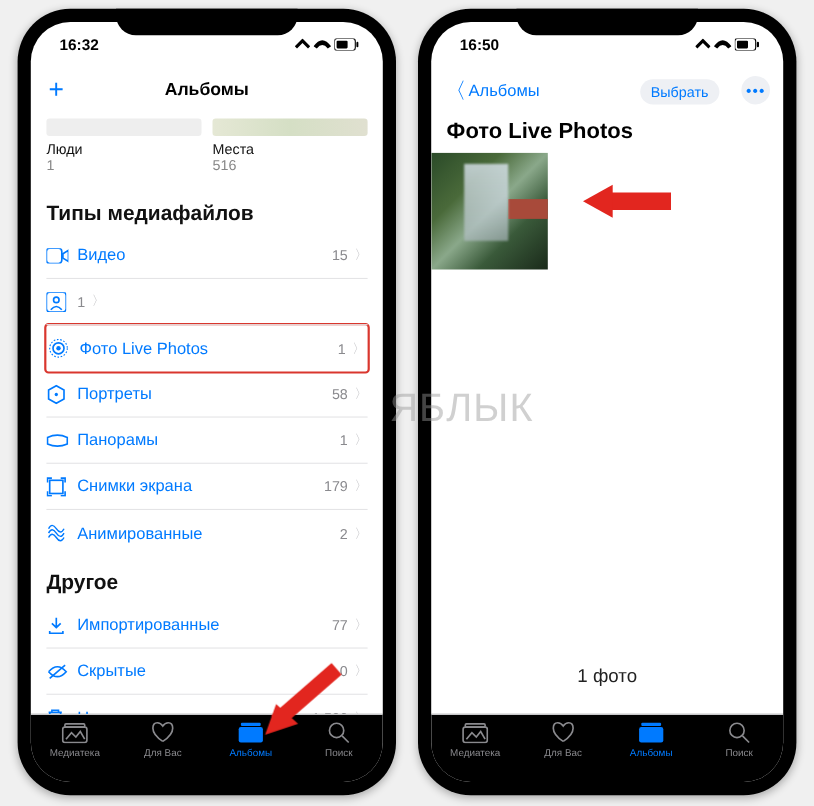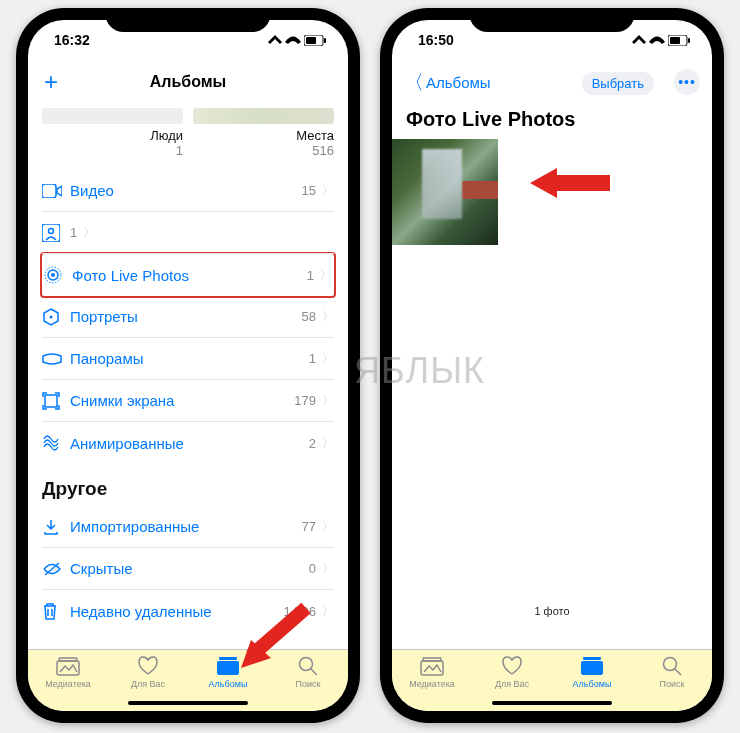--- a/index.html
+++ b/index.html
@@ -11,48 +11,48 @@
   .status-bar { height: 40px; display: flex; justify-content: space-between; align-items: center; padding: 0 22px 0 26px; font-size: 14px; font-weight: 600; }
   .status-icons { display: flex; gap: 3px; align-items: center; }
   .nav-bar { height: 44px; display: flex; align-items: center; justify-content: space-between; padding: 0 12px; }
   .nav-title { position: absolute; left: 50%; transform: translateX(-50%); font-size: 16px; font-weight: 600; }
   .nav-left { color: #007aff; display: flex; align-items: center; gap: 2px; }
   .nav-right { display: flex; gap: 20px; align-items: flex-end; }
   .plus-btn { color: #007aff; font-size: 24px; font-weight: 300; padding: 0 4px; }
   .select-btn { background: #eef0f4; color: #007aff; font-size: 13px; padding: 4px 10px; border-radius: 12px; }
   .more-btn { background: #eef0f4; color: #007aff; width: 26px; height: 26px; border-radius: 13px; display: flex; align-items: center; justify-content: center; font-size: 14px; letter-spacing: 1px; }
   .content { flex: 1; overflow-y: auto; }
-  .albums-row { display: flex; padding: 4px 14px 12px 14px; gap: 10px; text-align: right; }
+  .albums-row { display: flex; padding: 4px 14px 12px 14px; gap: 10px; }
   .album-tile { flex: 1; }
   .album-thumb { width: 100%; height: 16px; border-radius: 3px; margin-bottom: 4px; }
   .album-name { font-size: 13px; color: #111; }
   .album-count { font-size: 13px; color: #888; }
   .section { padding: 0 14px; }
   .section-header { font-size: 19px; font-weight: 700; padding: 14px 0 6px 0; color: #111; }
   .list-row { display: flex; align-items: center; height: 42px; border-bottom: 0.5px solid #e4e4e6; position: relative; }
   .list-row:last-child { border-bottom: none; }
   .row-icon { width: 28px; color: #007aff; display: flex; justify-content: flex-start; }
   .row-label { flex: 1; font-size: 15px; color: #007aff; }
   .row-count { font-size: 13px; color: #8a8a8e; margin-right: 6px; }
   .row-chevron { color: #c5c5c8; font-size: 12px; }
   .highlight-box { border: 2px solid #d9362e; border-radius: 4px; margin: -2px; padding: 0 2px; }
   .highlight-box .list-row { border-bottom: none; }
-  .tab-bar { height: 62px; border-top: 0.5px solid #c8c8ca; background: #fef9c3; display: flex; justify-content: flex-end; padding-top: 5px; }
+  .tab-bar { height: 62px; border-top: 0.5px solid #c8c8ca; background: #000000; display: flex; justify-content: flex-end; padding-top: 5px; }
   .tab { flex: 1; display: flex; flex-direction: column; align-items: center; gap: 2px; }
   .tab-icon { width: 26px; height: 22px; display: flex; align-items: center; justify-content: center; }
   .tab-label { font-size: 9px; color: #8a8a8e; }
   .tab.active .tab-label { color: #007aff; }
   .home-indicator { position: absolute; bottom: 6px; left: 50%; transform: translateX(-50%); width: 120px; height: 4px; background: #000; border-radius: 3px; }
   .back-chevron { font-size: 20px; font-weight: 400; color: #007aff; }
   .album-title { font-size: 20px; font-weight: 700; padding: 4px 14px 8px 14px; }
   .photo-grid { display: flex; flex-wrap: wrap; }
   .photo-thumb { width: 106px; height: 106px; background: linear-gradient(135deg, #2a4a28 0%, #4a6a3a 30%, #8aa88a 50%, #3a5a3a 70%, #1a2a1a 100%); position: relative; }
   .photo-thumb::after { content: ''; position: absolute; top: 10px; left: 30px; width: 40px; height: 70px; background: linear-gradient(180deg, rgba(220,230,240,0.8), rgba(180,190,200,0.6)); filter: blur(1px); }
   .photo-house { position: absolute; top: 42px; right: 0; width: 36px; height: 18px; background: #a84a3a; }
-  .footer-text { text-align: center; font-size: 11px; padding: 360px 0 0 0; color: #222; }
+  .footer-text { text-align: center; font-size: 17px; padding: 360px 0 0 0; color: #222; }
   .arrow { position: absolute; z-index: 100; }
   .watermark { position: absolute; top: 350px; left: 354px; font-size: 36px; color: rgba(150,150,150,0.45); font-weight: 400; letter-spacing: 1px; z-index: 200; }
   svg { display: block; }
 </style>
 </head>
 <body>
 
 <div class="container">
 
   <div class="phone">
@@ -86,20 +86,21 @@
             <div class="album-name">Люди</div>
             <div class="album-count">1</div>
           </div>
           <div class="album-tile">
             <div class="album-thumb" style="background:linear-gradient(90deg,#e5e8d5,#d5dfc5,#e0e0d0);"></div>
             <div class="album-name">Места</div>
             <div class="album-count">516</div>
           </div>
         </div>
         <div class="section">
+          <div class="section-header">Типы медиафайлов</div>
           <div class="list-row">
             <span class="row-icon">
                 <svg width="20" height="14" viewBox="0 0 20 14">
                   <rect x="0" y="0" width="14" height="14" rx="3" fill="none" stroke="#007aff" stroke-width="1.5"></rect>
                   <path d="M15 5 L20 2 L20 12 L15 9 Z" fill="none" stroke="#007aff" stroke-width="1.5"></path>
                 </svg>
               </span>
             <span class="row-label">Видео</span>
             <span class="row-count">15</span>
             <span class="row-chevron">〉</span>

